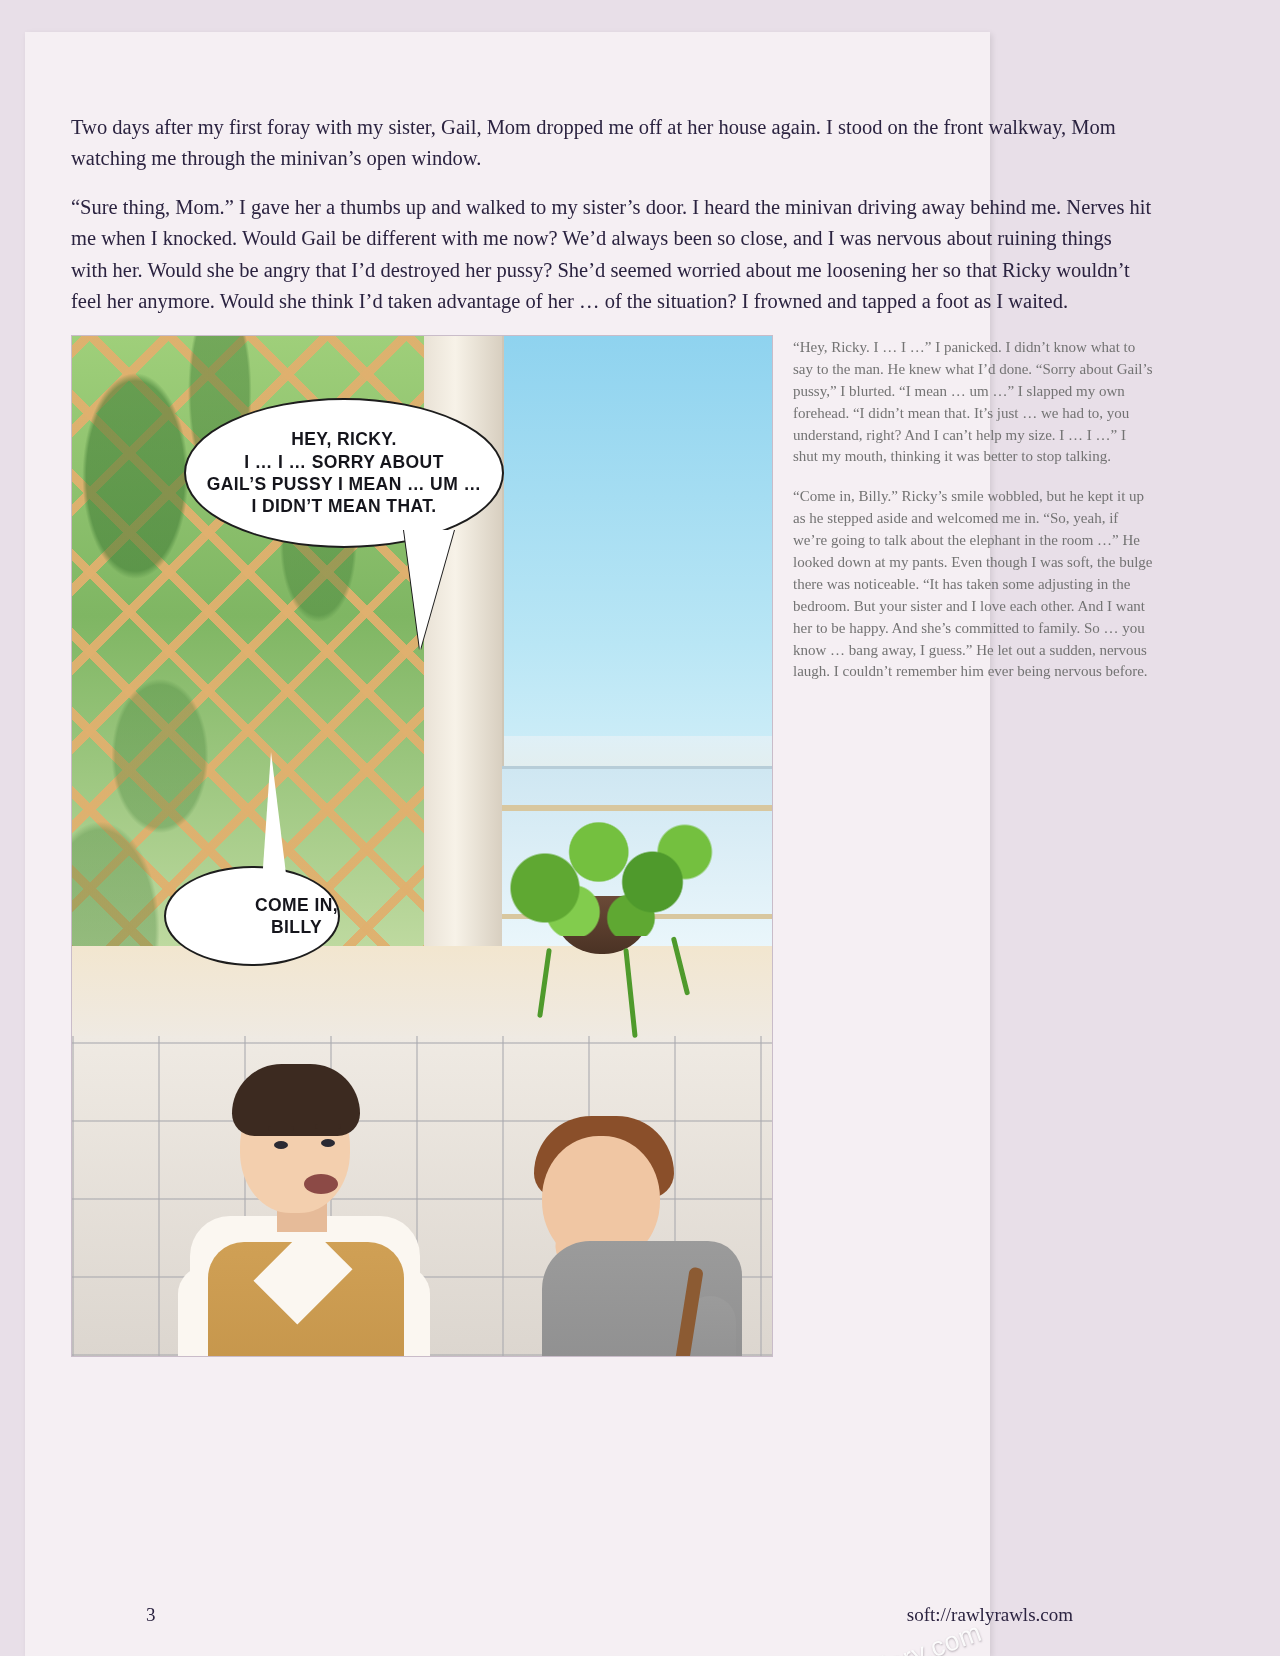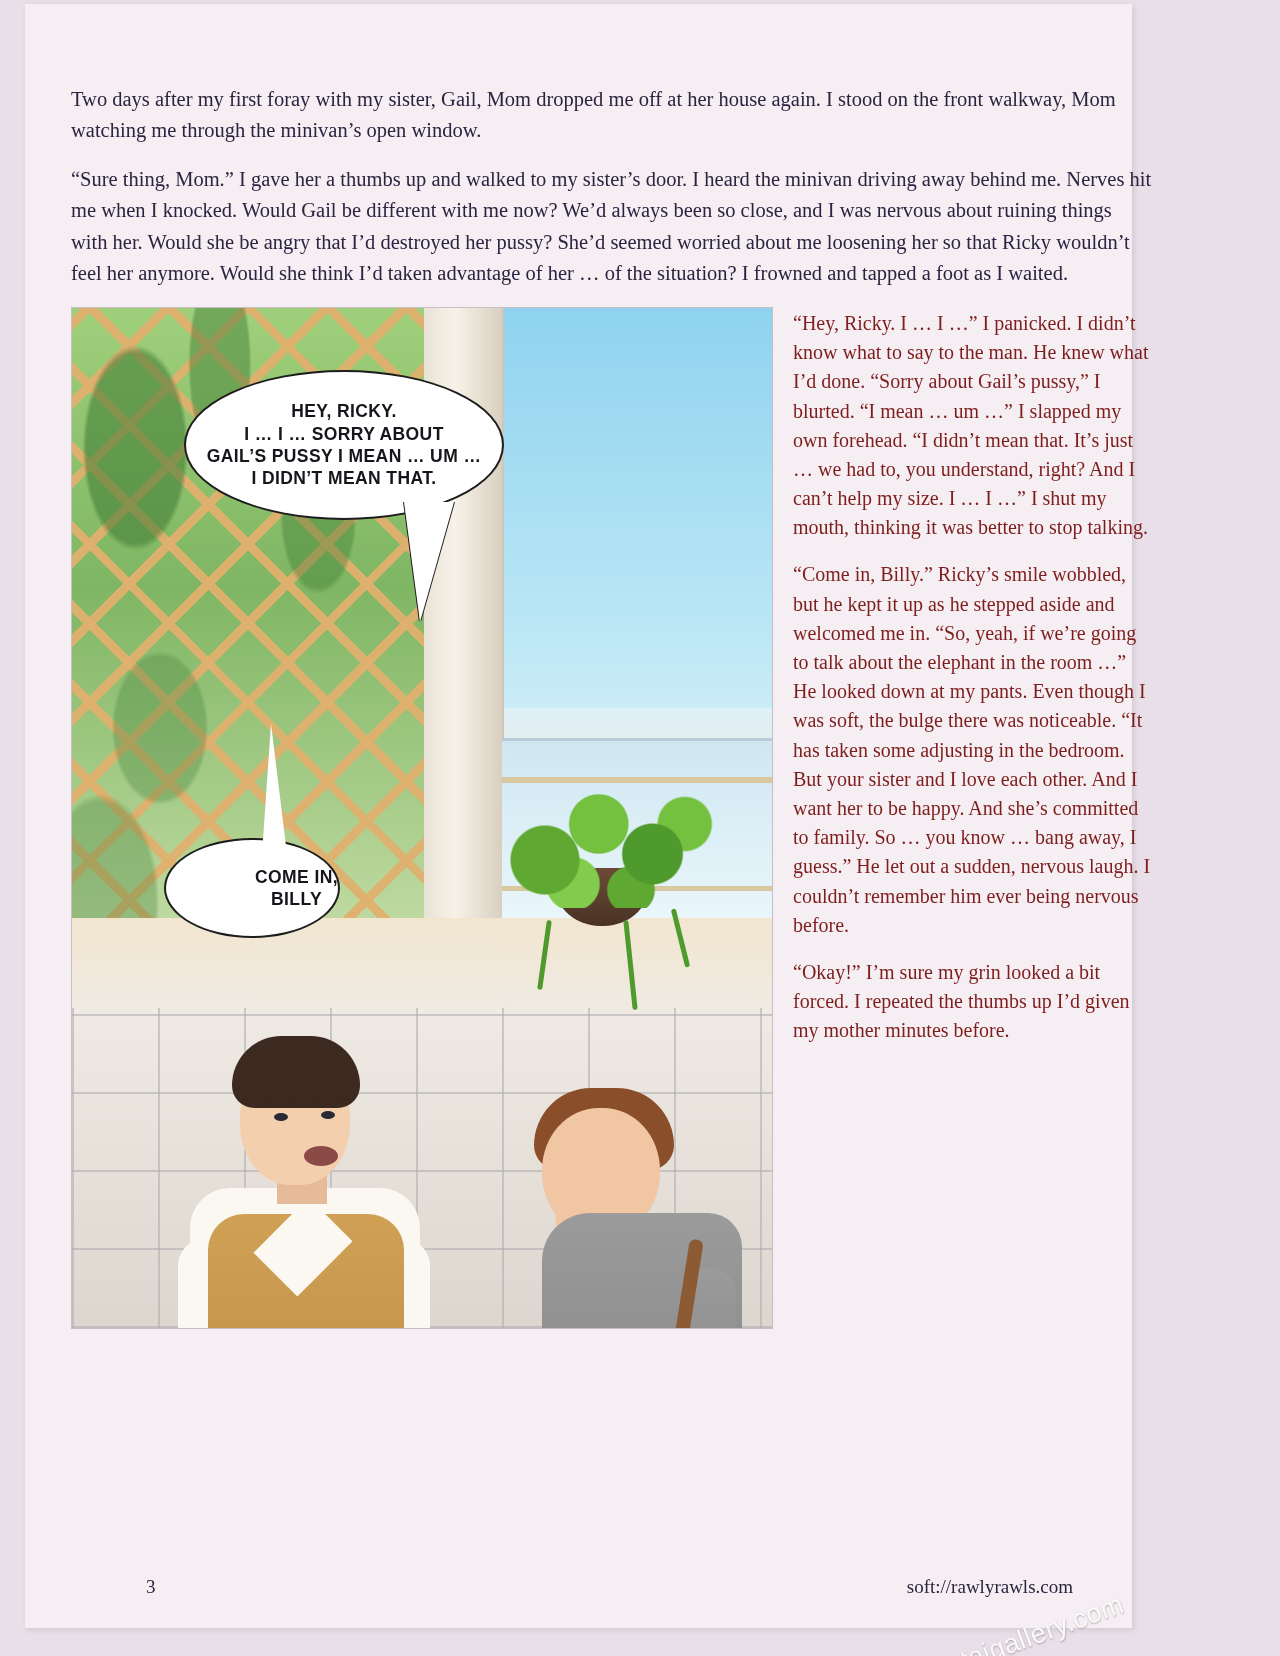--- a/index.html
+++ b/index.html
@@ -10,22 +10,22 @@
     width: 1280px;
     height: 1656px;
     background: #e8dfe8;
     font-family: "Liberation Serif", serif;
     position: relative;
     overflow: hidden;
   }
   .page {
     position: absolute;
     left: 25px;
-    top: 4px;
-    width: 1107px;
+    top: 32px;
+    width: 965px;
     height: 1624px;
     background: #f5eff3;
     box-shadow: 2px 2px 6px rgba(0,0,0,0.10);
   }
   .content {
     position: absolute;
     left: 46px;
     top: 80px;
     width: 1082px;
   }
@@ -52,22 +52,22 @@
     height: 1020px;
     overflow: hidden;
     background: #bfe3f2;
     border: 1px solid #c9bcc9;
   }
   .side-col {
     flex: 1 1 auto;
     padding-top: 2px;
   }
   .side-col p {
-    color: #7f1d1d;
-    font-size: 20px;
+    color: #737373;
+    font-size: 15px;
     line-height: 1.46;
     margin: 0 0 18px 0;
     font-family: Liberation Serif, serif;
   }
   .footer {
     position: absolute;
     left: 46px;
     bottom: 30px;
     width: 1082px;
     display: flex;
@@ -336,21 +336,20 @@
             <span>COME IN,
 BILLY</span>
           </div>
 
         </div>
       </div>
 
       <div class="side-col">
         <p>“Hey, Ricky. I … I …” I panicked. I didn’t know what to say to the man. He knew what I’d done. “Sorry about Gail’s pussy,” I blurted. “I mean … um …” I slapped my own forehead. “I didn’t mean that. It’s just … we had to, you understand, right? And I can’t help my size. I … I …” I shut my mouth, thinking it was better to stop talking.</p>
         <p>“Come in, Billy.” Ricky’s smile wobbled, but he kept it up as he stepped aside and welcomed me in. “So, yeah, if we’re going to talk about the elephant in the room …” He looked down at my pants. Even though I was soft, the bulge there was noticeable. “It has taken some adjusting in the bedroom. But your sister and I love each other. And I want her to be happy. And she’s committed to family. So … you know … bang away, I guess.” He let out a sudden, nervous laugh. I couldn’t remember him ever being nervous before.</p>
-        <p>“Okay!” I’m sure my grin looked a bit forced. I repeated the thumbs up I’d given my mother minutes before.</p>
       </div>
 
     </div>
   </div>
 
   <div class="footer">
     <span class="page-num">3</span>
     <span class="site-url">soft://rawlyrawls.com</span>
   </div>
 

